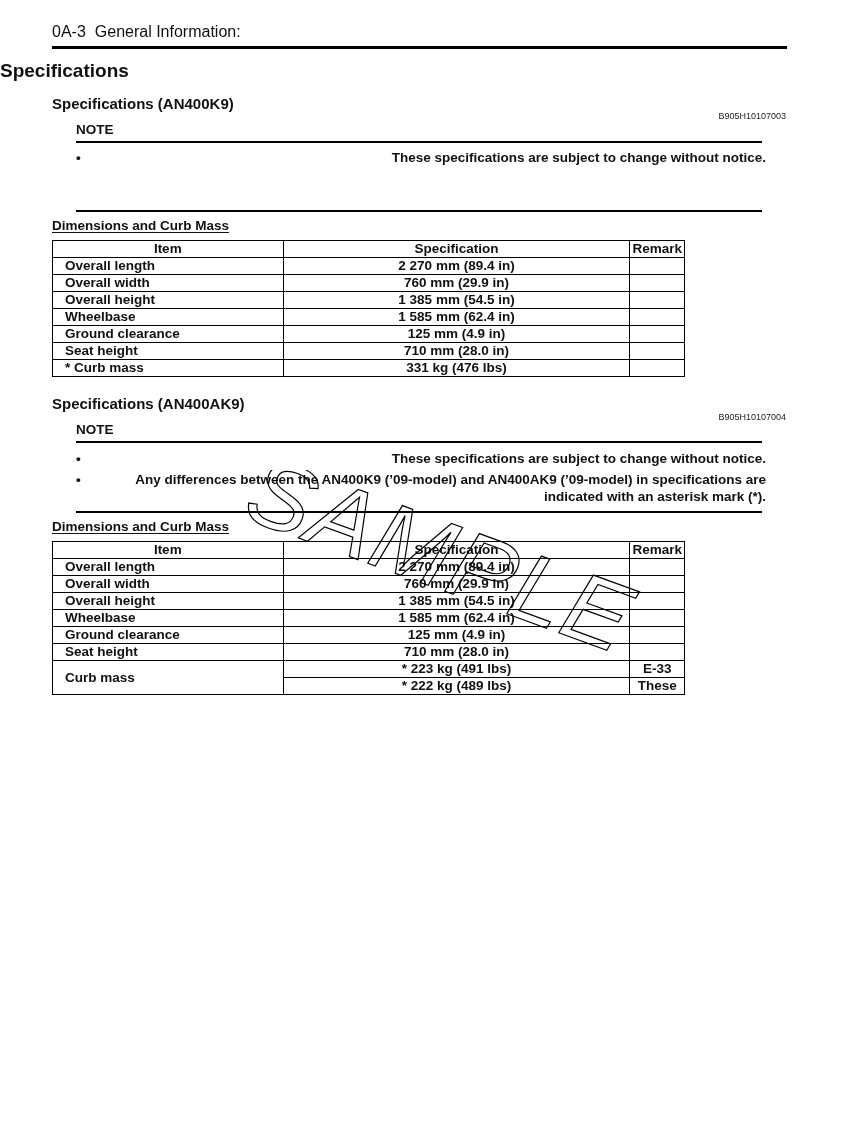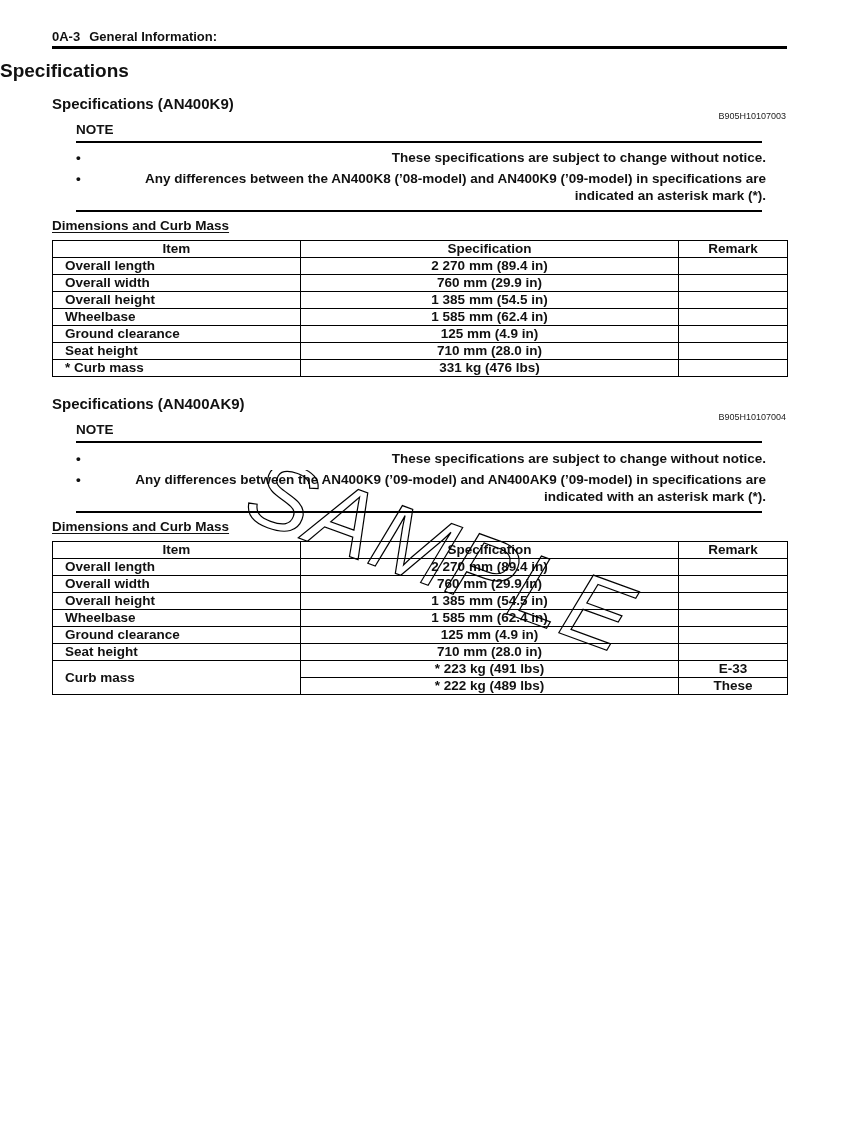--- a/index.html
+++ b/index.html
@@ -1,31 +1,31 @@
 <!DOCTYPE html>
 <html><head>
 <meta charset="utf-8">
 <style>
   html, body { margin:0; padding:0; background:#ffffff; }
   body { width:866px; height:1122px; position:relative; overflow:hidden;
          font-family:"Liberation Sans", sans-serif; color:#111; }
   .abs { position:absolute; }
-  .page-header { left:52px; top:29px; font-size:13px; font-weight:bold; letter-spacing:0; }
+  .page-header { left:52px; top:23px; font-size:16px; font-weight:normal; letter-spacing:0; }
   .page-header .gap { display:inline-block; width:9px; }
   .header-rule { left:52px; top:46px; width:735px; height:3px; background:#000; }
   .main-title { left:0; width:838px; top:60px; text-align:left; font-size:19px; font-weight:bold; }
   .sec-title { left:52px; font-size:15px; font-weight:bold; }
   .doc-id { right:80px; font-size:9px; color:#222; }
   .note-label { left:76px; font-size:13.5px; font-weight:bold; }
   .note-rule { left:76px; width:686px; height:2px; background:#000; }
   .note-list { left:76px; width:690px; margin:0; padding:0; list-style:none; font-size:13.5px; font-weight:bold; line-height:17px;text-align:right; }
   .note-list li { position:relative; padding-left:16px; margin-bottom:4px; }
   .note-list li::before { content:"•"; position:absolute; left:0; top:0; }
   .sub-title { left:52px; font-size:13.5px; font-weight:bold; text-decoration:underline; text-underline-offset:2px; }
-  table.spec { position:absolute; left:52px; width:736px; border-collapse:collapse; font-size:13.5px; font-weight:bold; }
+  table.spec { position:absolute; left:52px; width:633px; border-collapse:collapse; font-size:13.5px; font-weight:bold; }
   table.spec th, table.spec td { border:1px solid #000; padding:0 2px; height:16px; line-height:16px; }
   table.spec th { text-align:center; font-weight:bold; }
   table.spec td.item { text-align:left; width:233px;padding-left:12px; }
   table.spec td.spec-val { text-align:center; width:373px; }
   table.spec td.remark { text-align:center; }
   .watermark { left:225px; top:470px; pointer-events:none; }
 </style>
 </head>
 <body>
 
@@ -35,21 +35,20 @@
 <div class="abs header-rule"></div>
 
 <div class="abs main-title">Specifications</div>
 
 <div class="abs sec-title" style="top:95px;">Specifications (AN400K9)</div>
 <div class="abs doc-id" style="top:111px;">B905H10107003</div>
 <div class="abs note-label" style="top:122px;">NOTE</div>
 <div class="abs note-rule" style="top:141px;"></div>
 <ul class="abs note-list" style="top:149px;">
   <li>These specifications are subject to change without notice.</li>
-  <li>Any differences between the AN400K8 (’08-model) and AN400K9 (’09-model) in specifications are indicated an asterisk mark (*).</li>
 </ul>
 <div class="abs note-rule" style="top:210px;"></div>
 <div class="abs sub-title" style="top:218px;">Dimensions and Curb Mass</div>
 
 <table class="spec" style="top:240px;">
   <thead>
     <tr>
       <th>Item</th>
       <th>Specification</th>
       <th>Remark</th>

